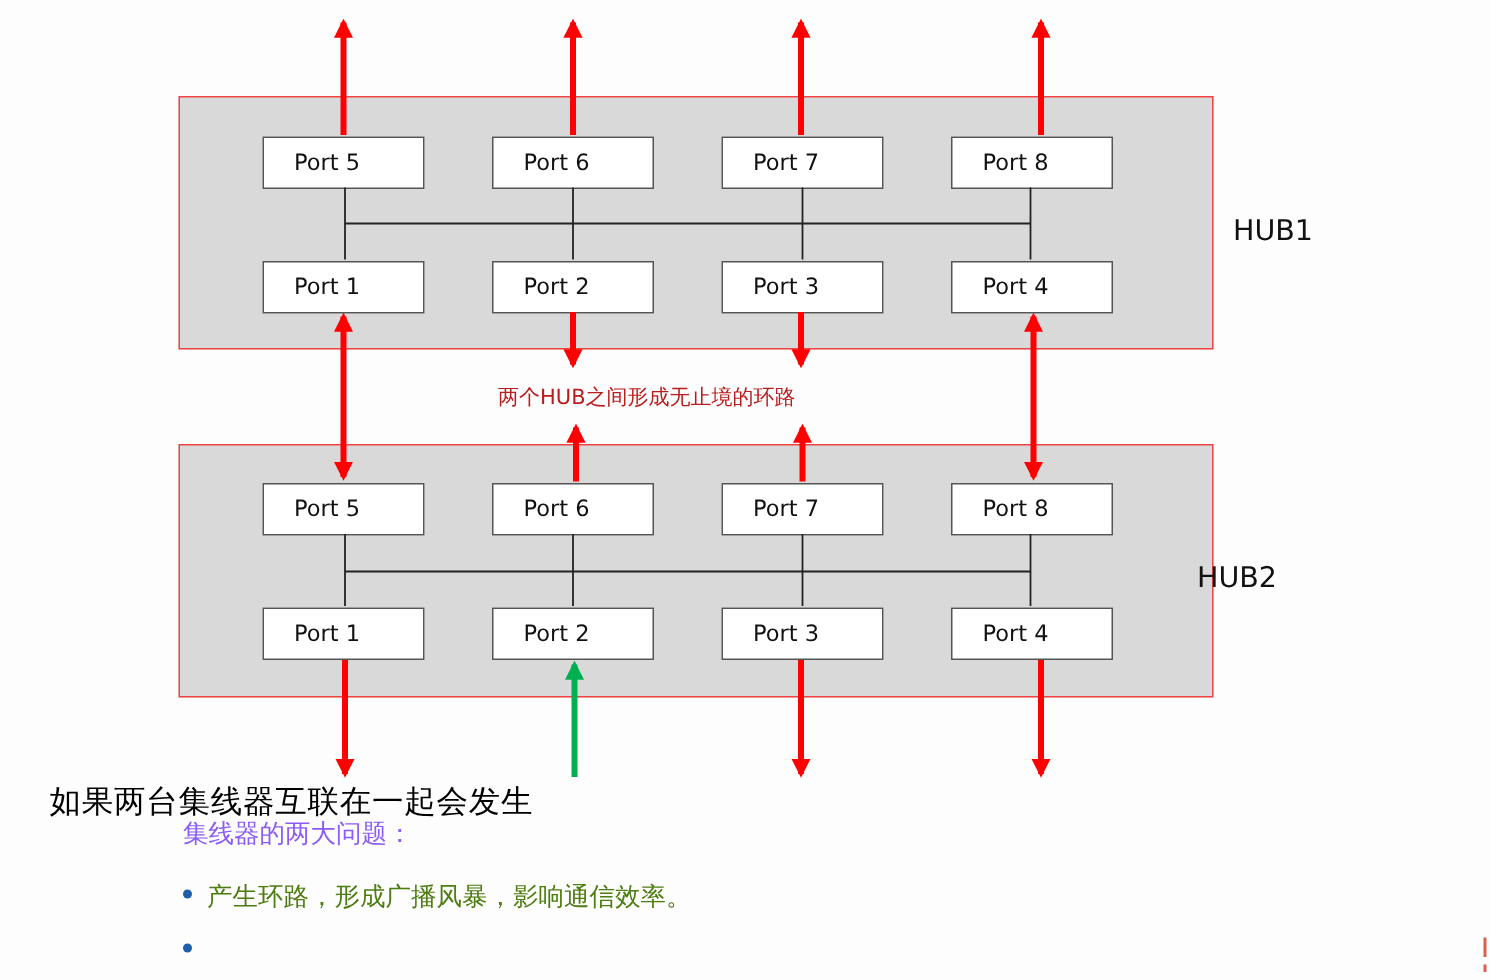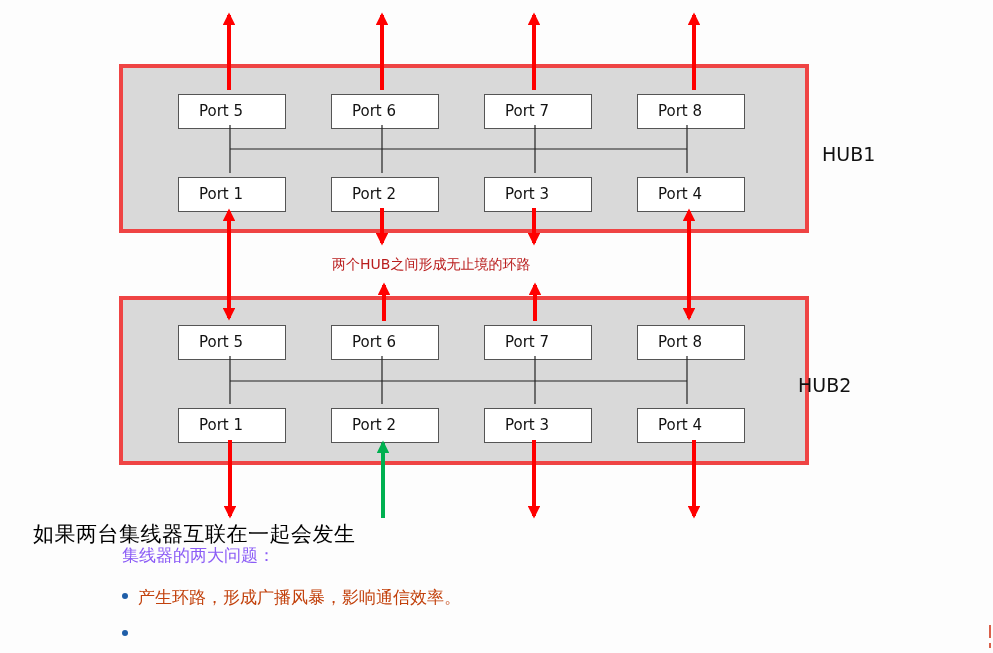--- a/index.html
+++ b/index.html
@@ -1,27 +1,27 @@
 <!DOCTYPE html>
 <html><head>
 <meta charset="utf-8">
 <style>
   html, body { margin:0; padding:0; }
   body { width:993px; height:653px; background:#fdfdfd; position:relative; overflow:hidden;
          font-family:"DejaVu Sans", "Liberation Sans", sans-serif; }
   .hub { position:absolute; left:119px; width:690px; height:169px; background:#d9d9d9;
-         border:4px solid #ef4444; box-sizing:border-box; }
+         border:1px solid #ef4444; box-sizing:border-box; }
   .port { position:absolute; width:108px; height:35px; background:#ffffff; border:1px solid #555;
           box-sizing:border-box; font-size:15px; color:#111; line-height:33px; padding-left:20px; }
   .hub-label { position:absolute; font-size:19px; color:#111; }
   svg.overlay { position:absolute; left:0; top:0; }
   .loop-note { position:absolute; left:332px; top:256px; font-size:14px; color:#b91c1c; }
   .warn { position:absolute; left:33px; top:520px; font-size:21px; color:#000000; letter-spacing:0.5px; }
   .problems-title { position:absolute; left:122px; top:544px; font-size:17px; color:#8b5cf6;font-family:Liberation Serif, serif; }
-  .bullet { position:absolute; left:122px; font-size:17px; color:#c2410c;text-align:center; }
+  .bullet { position:absolute; left:122px; font-size:17px; color:#4d7c0f;text-align:center; }
   .bullet .dot { display:inline-block; width:6px; height:6px; border-radius:50%; background:#1f5ea8;
                  margin-right:10px; vertical-align:middle; position:relative; top:-2px; }
   .edge-mark { position:absolute; left:989px; width:2px; background:#d9604a; }
 </style>
 </head>
 <body>
 
 <div class="hub" style="top:64px;">
   <div class="port" style="left:55px; top:26px;">Port 5</div>
   <div class="port" style="left:208px; top:26px;">Port 6</div>

